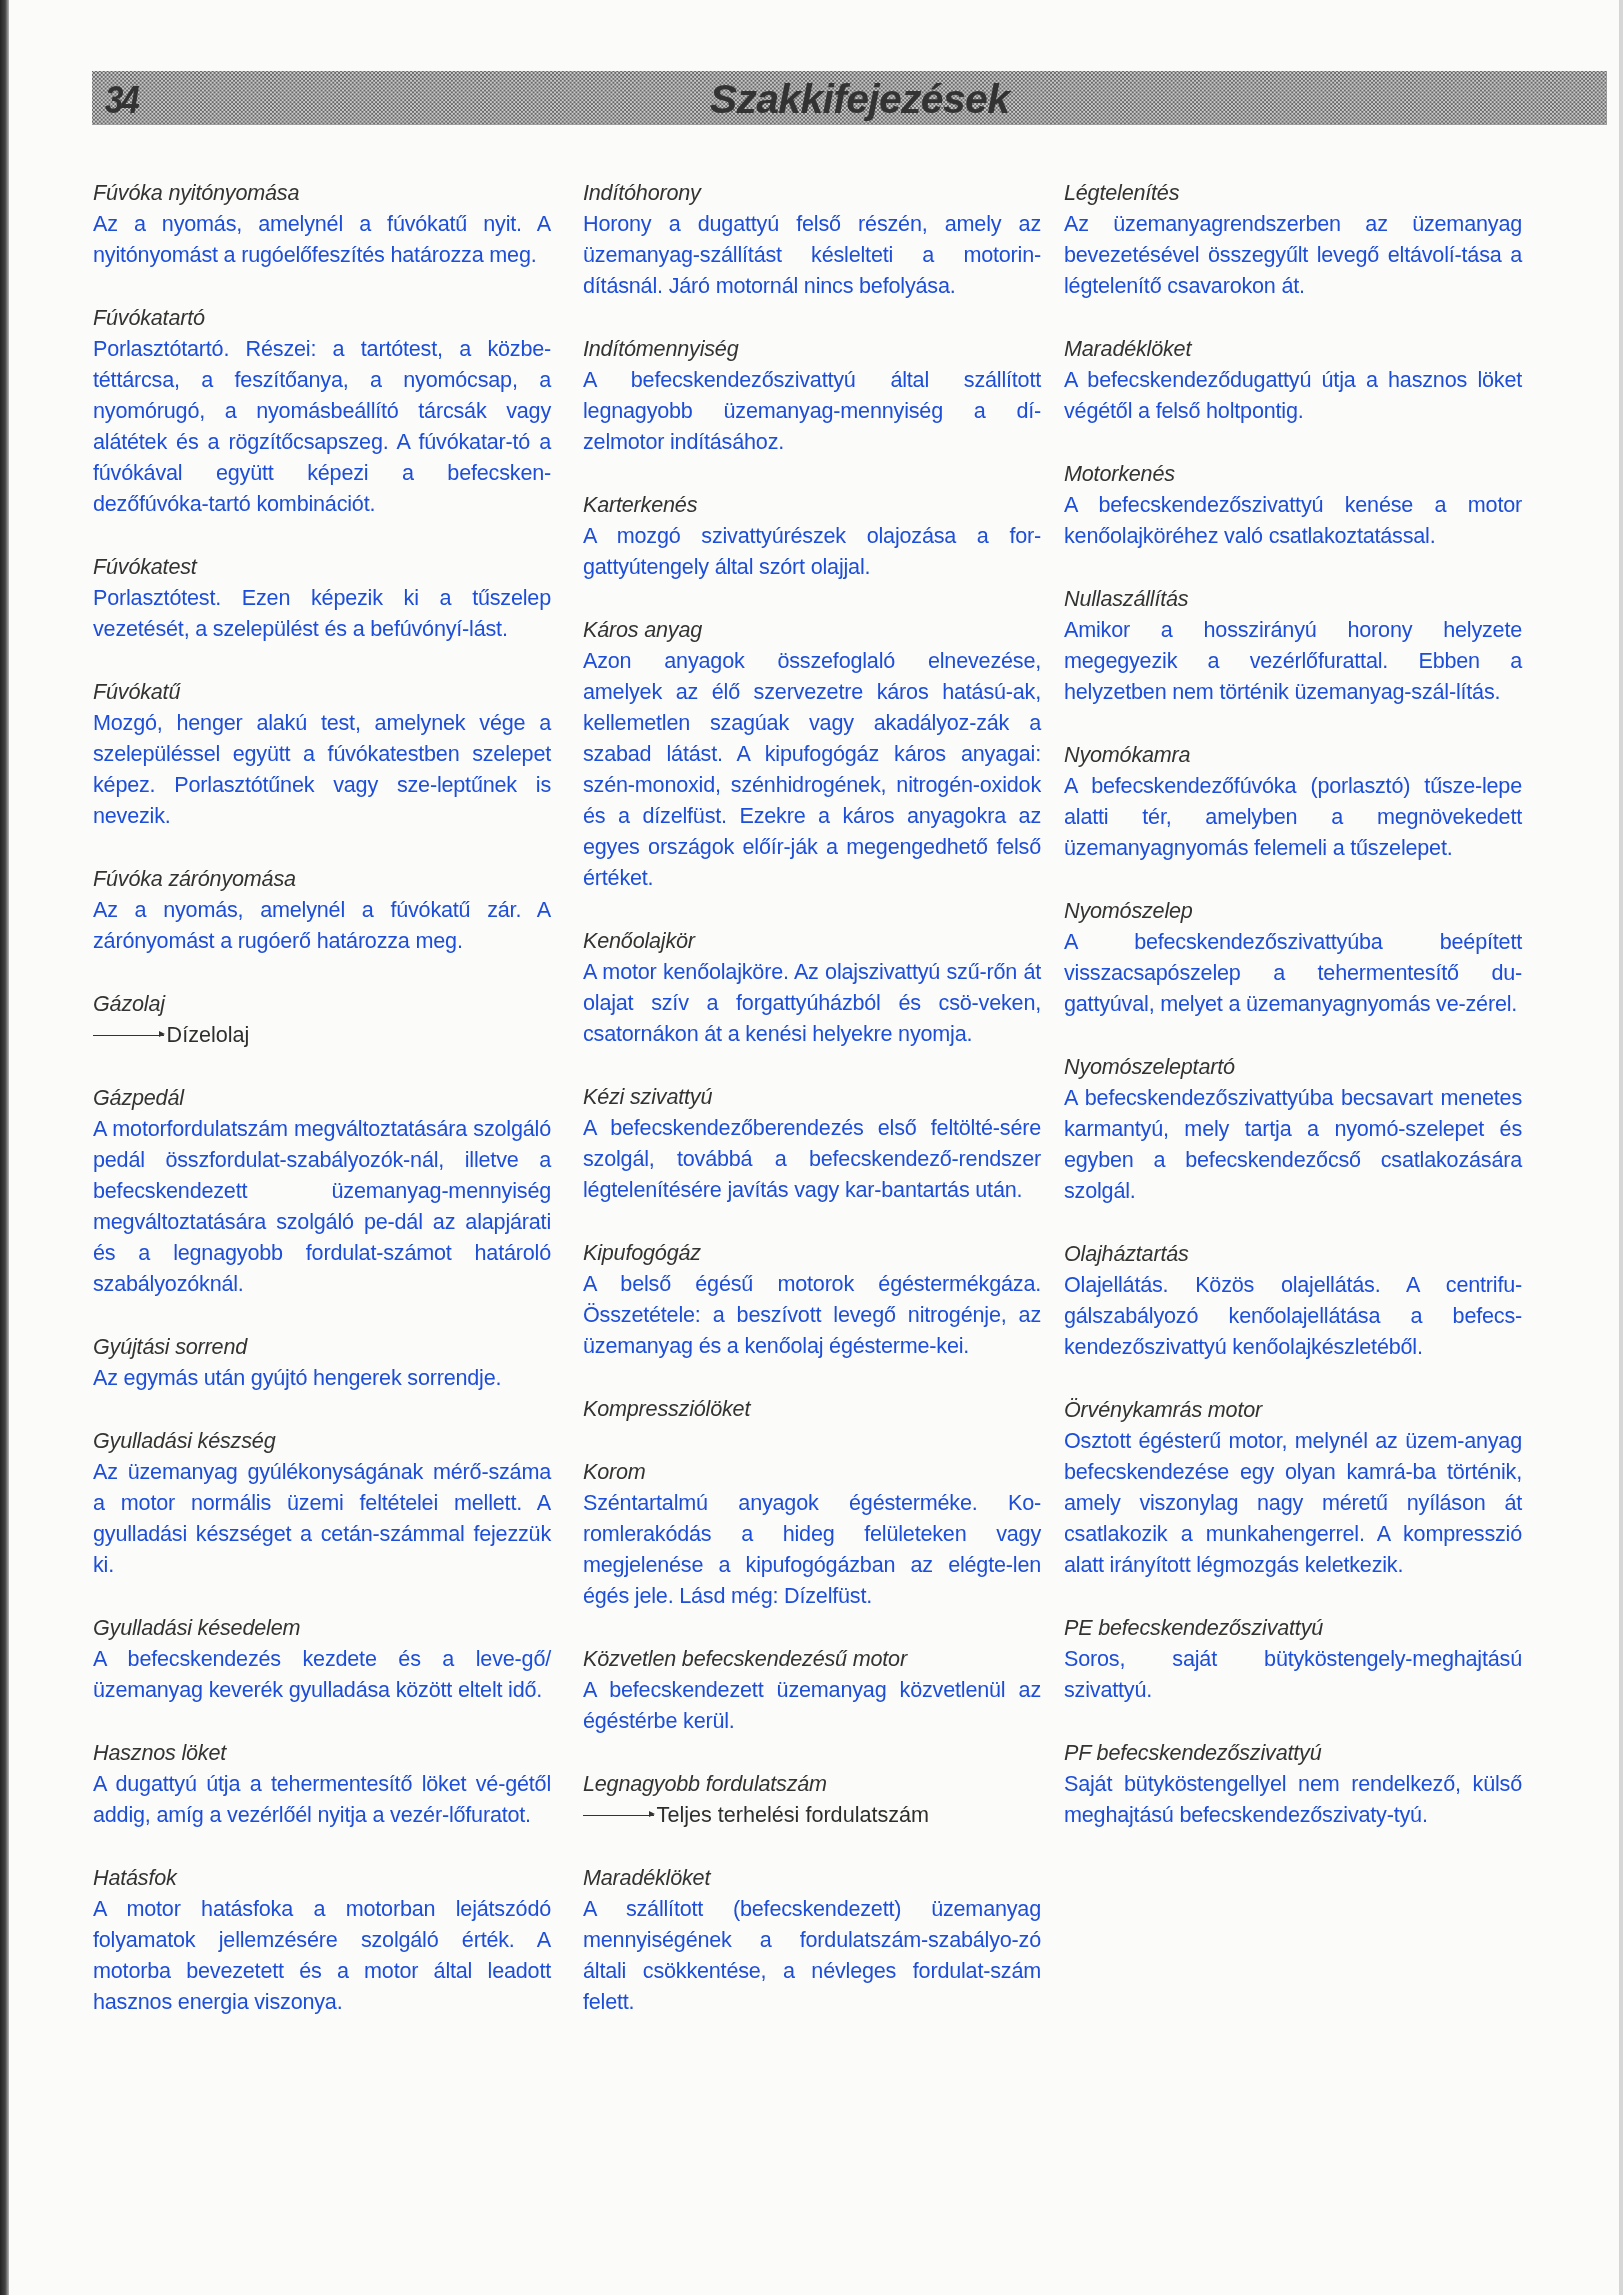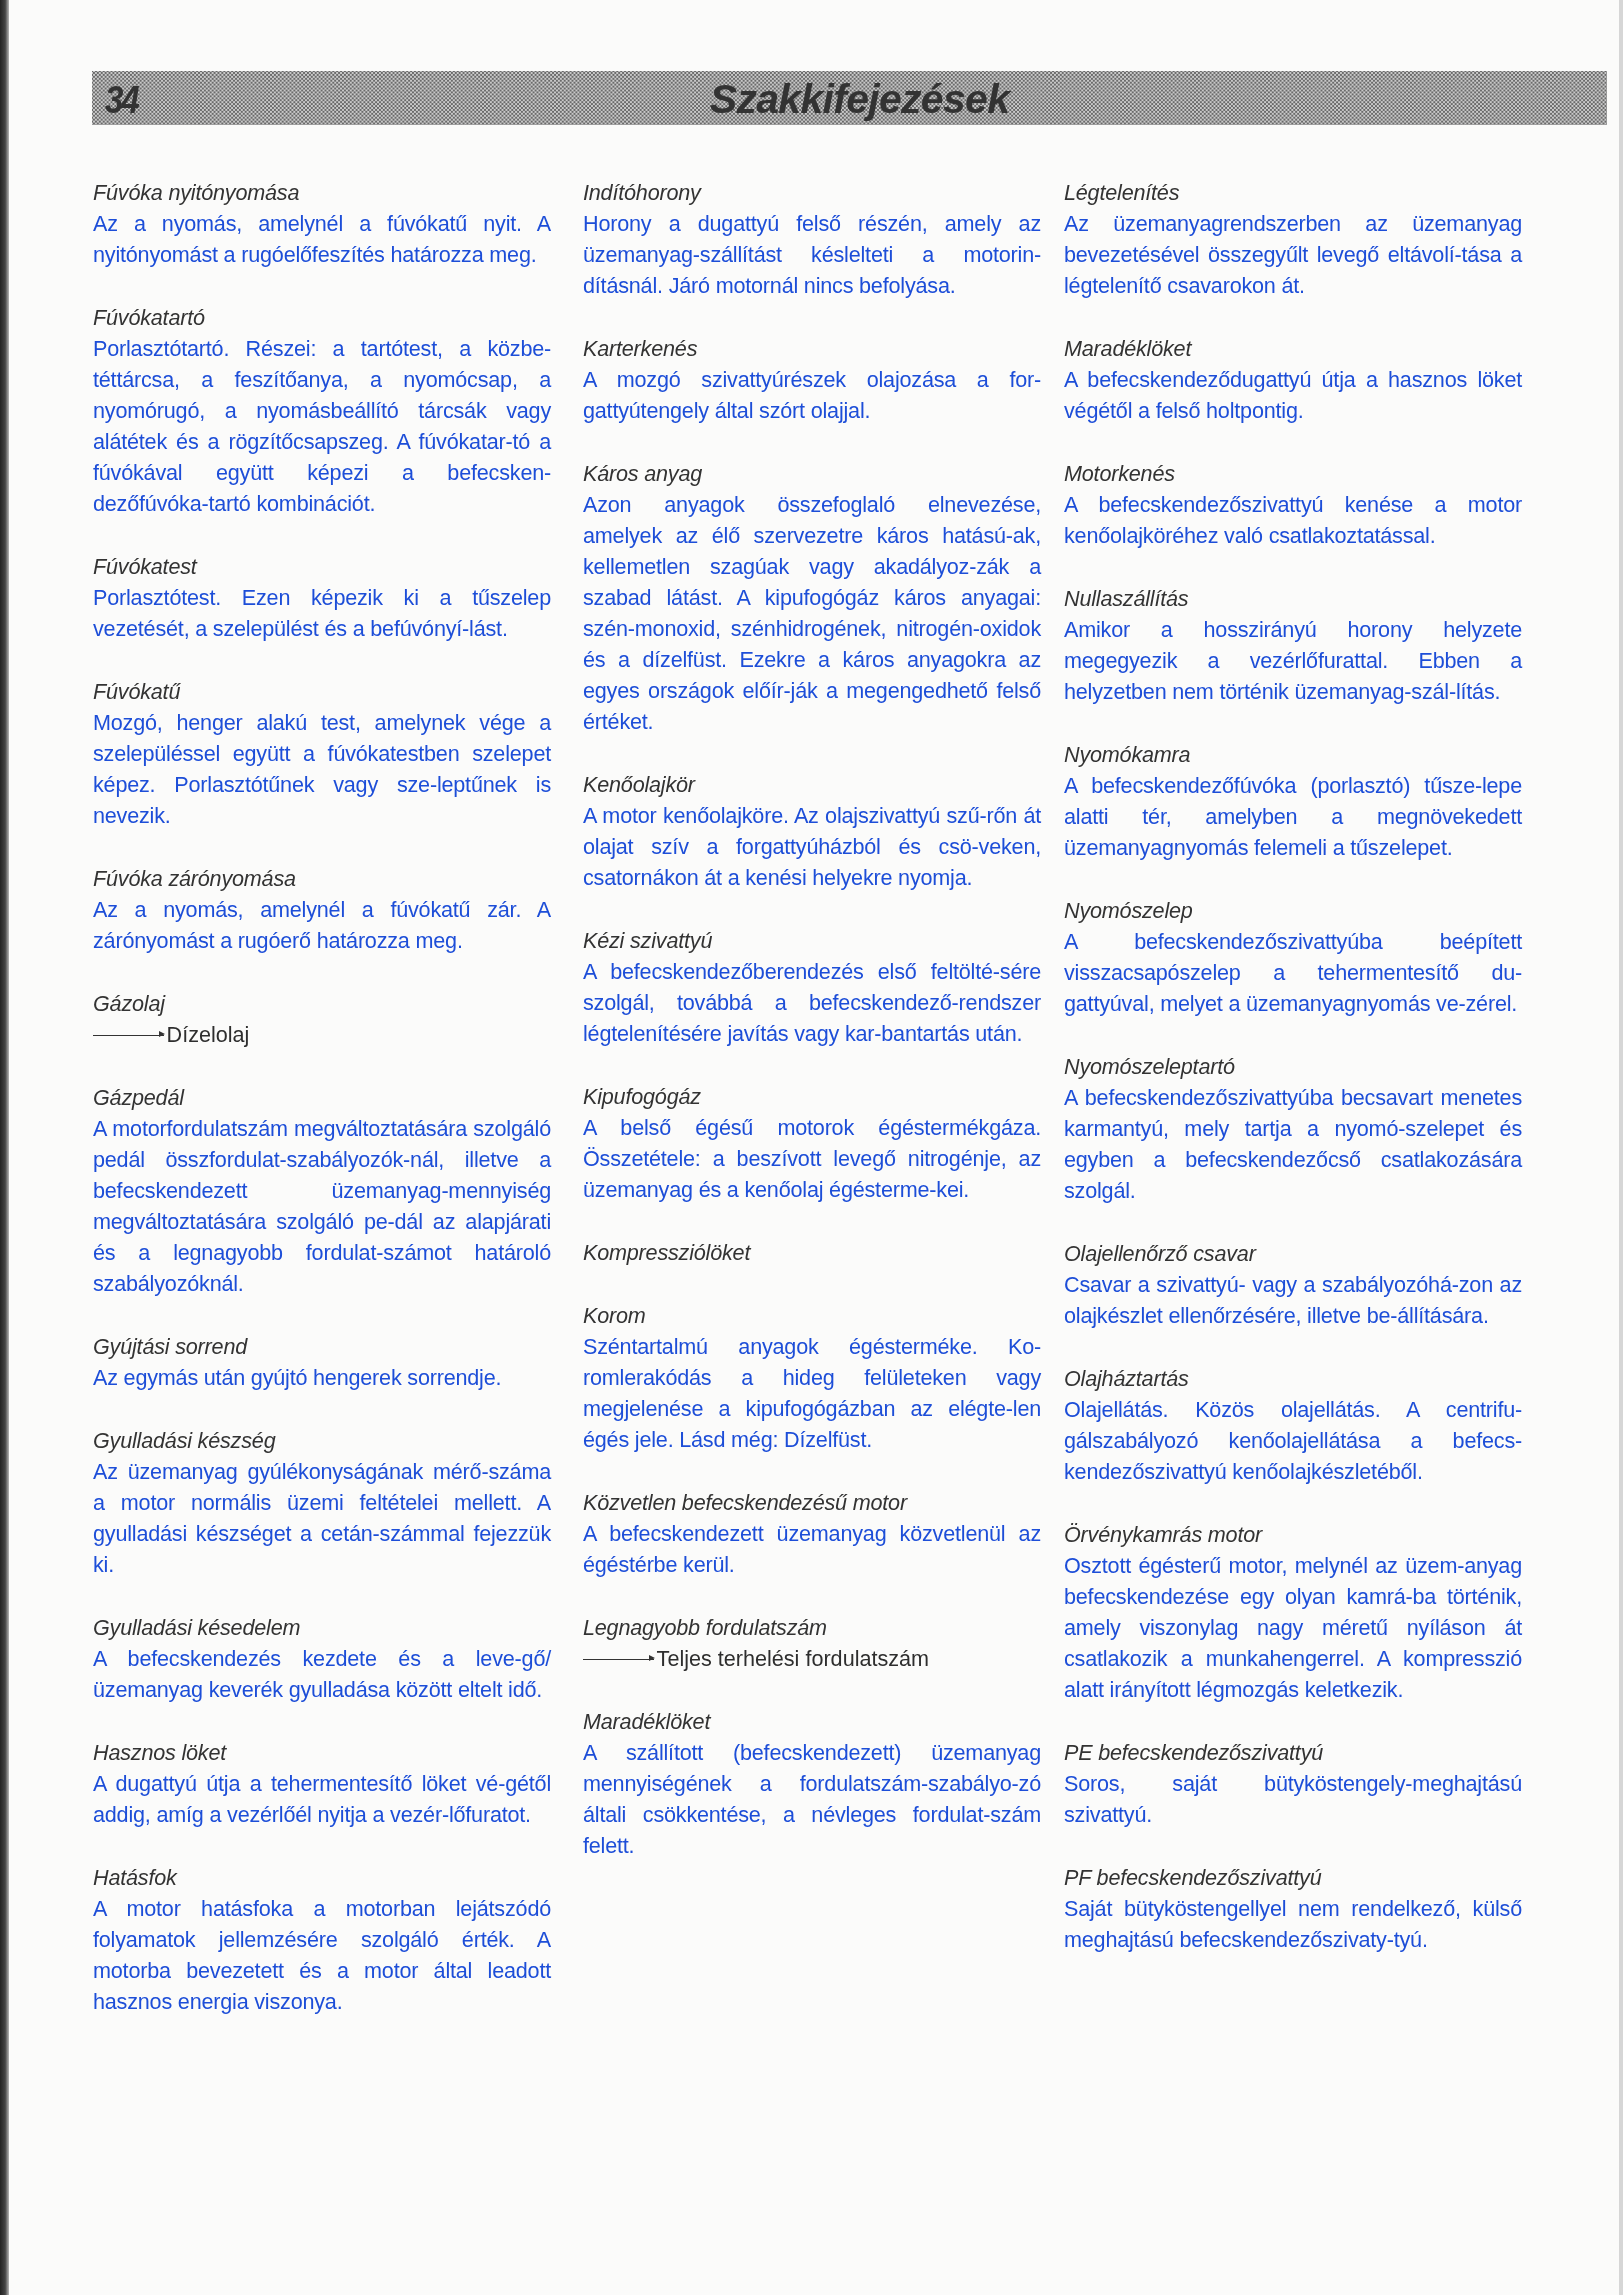--- a/index.html
+++ b/index.html
@@ -125,20 +125,24 @@
       <div class="term">Hatásfok</div>
       <div class="definition">A motor hatásfoka a motorban lejátszódó folyamatok jellemzésére szolgáló érték. A motorba bevezetett és a motor által leadott hasznos energia viszonya.</div>
     </div>
   </div>
 <div class="column col-2">
     <div class="entry">
       <div class="term">Indítóhorony</div>
       <div class="definition">Horony a dugattyú felső részén, amely az üzemanyag-szállítást késlelteti a motorin-dításnál. Járó motornál nincs befolyása.</div>
     </div>
     <div class="entry">
+      <div class="term">Indítómennyiség</div>
+      <div class="definition">A befecskendezőszivattyú által szállított legnagyobb üzemanyag-mennyiség a dí-zelmotor indításához.</div>
+    </div>
+    <div class="entry">
       <div class="term">Karterkenés</div>
       <div class="definition">A mozgó szivattyúrészek olajozása a for-gattyútengely által szórt olajjal.</div>
     </div>
     <div class="entry">
       <div class="term">Káros anyag</div>
       <div class="definition">Azon anyagok összefoglaló elnevezése, amelyek az élő szervezetre káros hatású-ak, kellemetlen szagúak vagy akadályoz-zák a szabad látást. A kipufogógáz káros anyagai: szén-monoxid, szénhidrogének, nitrogén-oxidok és a dízelfüst. Ezekre a káros anyagokra az egyes országok előír-ják a megengedhető felső értéket.</div>
     </div>
     <div class="entry">
       <div class="term">Kenőolajkör</div>
       <div class="definition">A motor kenőolajköre. Az olajszivattyú szű-rőn át olajat szív a forgattyúházból és csö-veken, csatornákon át a kenési helyekre nyomja.</div>
@@ -197,24 +201,20 @@
     </div>
     <div class="entry">
       <div class="term">Nyomószelep</div>
       <div class="definition">A befecskendezőszivattyúba beépített visszacsapószelep a tehermentesítő du-gattyúval, melyet a üzemanyagnyomás ve-zérel.</div>
     </div>
     <div class="entry">
       <div class="term">Nyomószeleptartó</div>
       <div class="definition">A befecskendezőszivattyúba becsavart menetes karmantyú, mely tartja a nyomó-szelepet és egyben a befecskendezőcső csatlakozására szolgál.</div>
     </div>
     <div class="entry">
-      <div class="term">Olajellenőrző csavar</div>
-      <div class="definition">Csavar a szivattyú- vagy a szabályozóhá-zon az olajkészlet ellenőrzésére, illetve be-állítására.</div>
-    </div>
-    <div class="entry">
       <div class="term">Olajháztartás</div>
       <div class="definition">Olajellátás. Közös olajellátás. A centrifu-gálszabályozó kenőolajellátása a befecs-kendezőszivattyú kenőolajkészletéből.</div>
     </div>
     <div class="entry">
       <div class="term">Örvénykamrás motor</div>
       <div class="definition">Osztott égésterű motor, melynél az üzem-anyag befecskendezése egy olyan kamrá-ba történik, amely viszonylag nagy méretű nyíláson át csatlakozik a munkahengerrel. A kompresszió alatt irányított légmozgás keletkezik.</div>
     </div>
     <div class="entry">
       <div class="term">PE befecskendezőszivattyú</div>
       <div class="definition">Soros, saját bütyköstengely-meghajtású szivattyú.</div>

